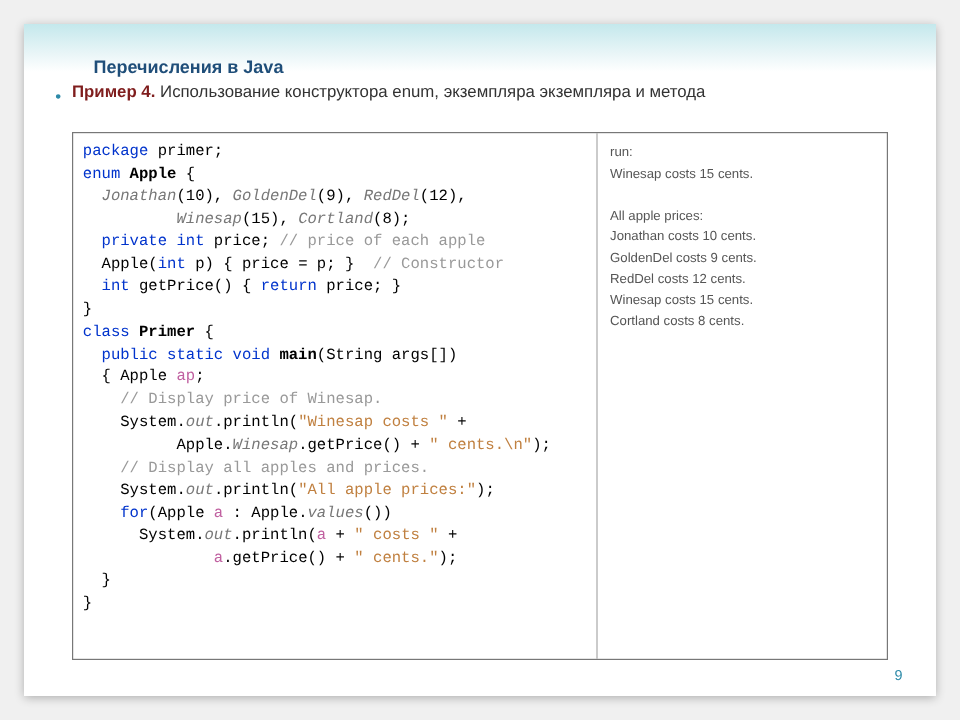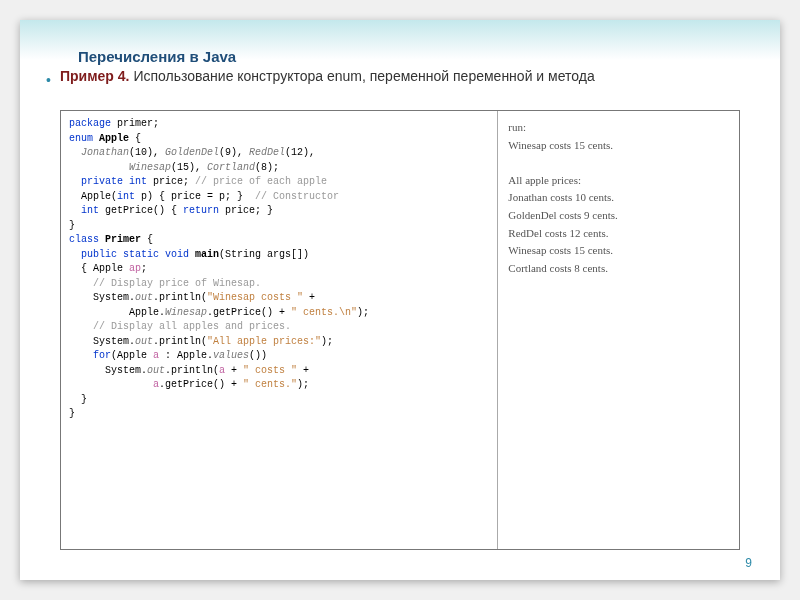--- a/index.html
+++ b/index.html
@@ -58,29 +58,29 @@
     bottom: 30px;
     border: 1px solid #777;
     background: #fff;
     display: flex;
   }
   .code-col {
     flex: 0 0 62%;
     padding: 6px 8px;
     border-right: 1px solid #aaa;
     font-family: "Courier New", monospace;
-    font-size: 10px;
+    font-size: 13px;
     line-height: 1.45;
     white-space: pre;
     overflow: hidden;
   }
   .out-col {
     flex: 1;
     padding: 8px 10px;
-    font-family: Liberation Serif, serif;
+    font-family: Liberation Sans, sans-serif;
     font-size: 11px;
     line-height: 1.6;
     color: #555;
     white-space: pre;
   }
   .kw { color: #0033cc; }
   .ital { font-style: italic; color: #777; }
   .comment { color: #999; }
   .str { color: #c08040; }
   .pink { color: #c060a0; }
@@ -95,21 +95,21 @@
 </style>
 </head>
 <body>
 
 <div class="slide-wrap">
   <div class="header-band"></div>
   <div class="slide-title">Перечисления в Java</div>
 
   <div class="subtitle">
     <span class="bullet">•</span>
-    <span class="subtitle-strong">Пример 4. </span><span>Использование конструктора enum, переменной переменной и метода</span>
+    <span class="subtitle-strong">Пример 4. </span><span>Использование конструктора enum, экземпляра экземпляра и метода</span>
   </div>
 
   <div class="content">
     <div class="code-col"><span class="kw">package</span><span> primer;</span>
 <span class="kw">enum</span><span class="bold"> Apple</span><span> {</span>
 <span class="ital">  Jonathan</span><span>(10), </span><span class="ital">GoldenDel</span><span>(9), </span><span class="ital">RedDel</span><span>(12),</span>
 <span class="ital">          Winesap</span><span>(15), </span><span class="ital">Cortland</span><span>(8);</span>
 <span class="kw">  private int</span><span> price; </span><span class="comment">// price of each apple</span>
 <span>  Apple(</span><span class="kw">int</span><span> p) { price = p; }  </span><span class="comment">// Constructor</span>
 <span class="kw">  int</span><span> getPrice() { </span><span class="kw">return</span><span> price; }</span>

